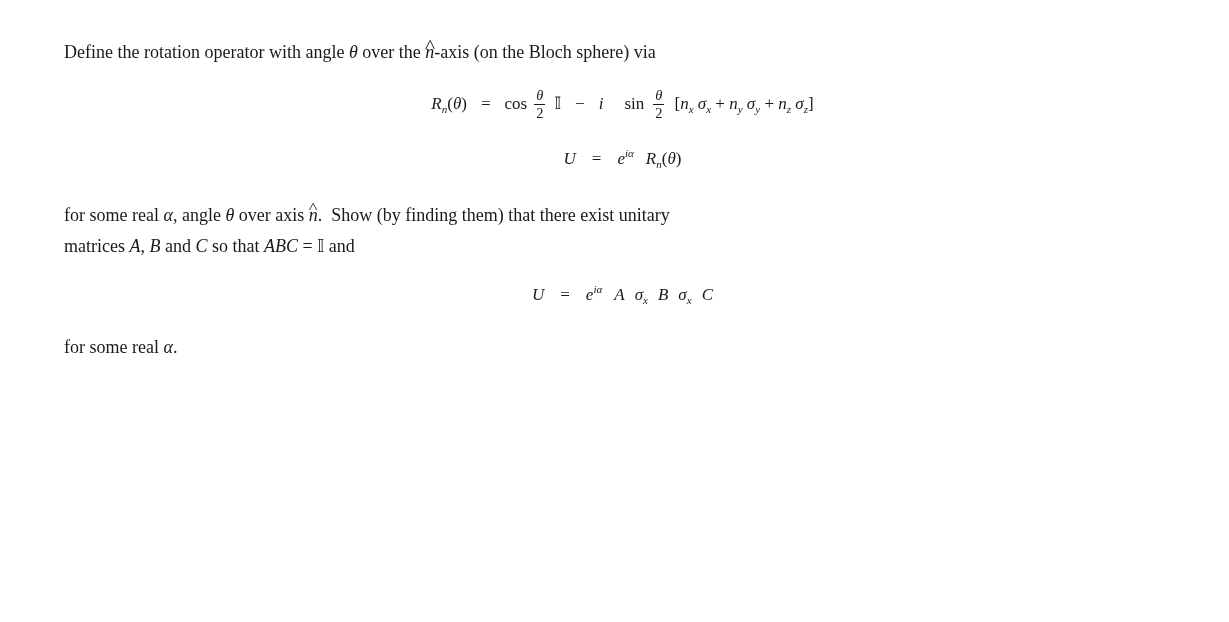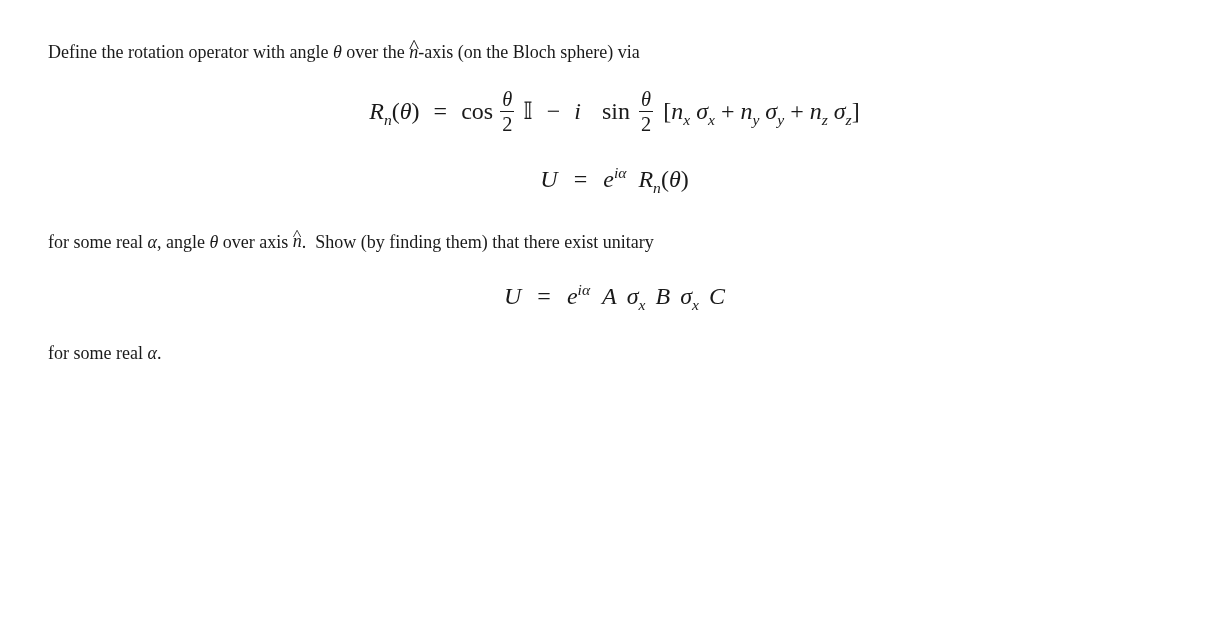--- a/index.html
+++ b/index.html
@@ -14,21 +14,21 @@
       font-size: 18px;
       color: #1a1a1a;
       width: 1229px;
       min-height: 622px;
       display: flex;
       align-items: flex-start;
       justify-content: flex-start;
     }
 
     .content {
-      padding: 32px 48px 32px 48px;
+      padding: 32px 48px 32px 64px;
       max-width: 1229px;
       width: 100%;
       line-height: 1.7;
     }
 
     .paragraph {
       margin-bottom: 0px;
     }
 
     .math-block {
@@ -67,21 +67,21 @@
       font-size: 0.65em;
       vertical-align: sub;
       line-height: 0;
     }
 
     .equation-row {
       display: flex;
       align-items: center;
       justify-content: center;
       gap: 6px;
-      font-size: 24px;
+      font-size: 17px;
     }
 
     .section-gap {
       margin-bottom: 10px;
     }
 
     p {
       line-height: 1.75;
     }
   </style>
@@ -121,20 +121,23 @@
       <span><em>U</em></span>
       <span style="margin:0 10px;">=</span>
       <span><em>e</em><sup><em>iα</em></sup></span>
       <span style="margin-left:6px;"><em>R<sub>n</sub></em>(<em>θ</em>)</span>
     </div>
   </div>
 
   <p class="paragraph">
     for some real <em>α</em>, angle <em>θ</em> over axis <span style="position:relative;display:inline-block;padding-top:0.25em;"><span style="position:absolute;top:0;left:50%;transform:translateX(-50%) scaleX(1.2);font-style:normal;font-size:0.85em;">^</span><em>n</em></span>. &nbsp;Show (by finding them) that there exist unitary
   </p>
+  <p class="paragraph section-gap">
+    matrices <em>A</em>, <em>B</em> and <em>C</em> so that <em>ABC</em> = 𝕀 and
+  </p>
 
   <div class="math-block">
     <div class="equation-row">
       <span><em>U</em></span>
       <span style="margin:0 10px;">=</span>
       <span><em>e</em><sup><em>iα</em></sup></span>
       <span style="margin-left:6px;"><em>A</em></span>
       <span style="margin-left:4px;"><em>σ<sub>x</sub></em></span>
       <span style="margin-left:4px;"><em>B</em></span>
       <span style="margin-left:4px;"><em>σ<sub>x</sub></em></span>

